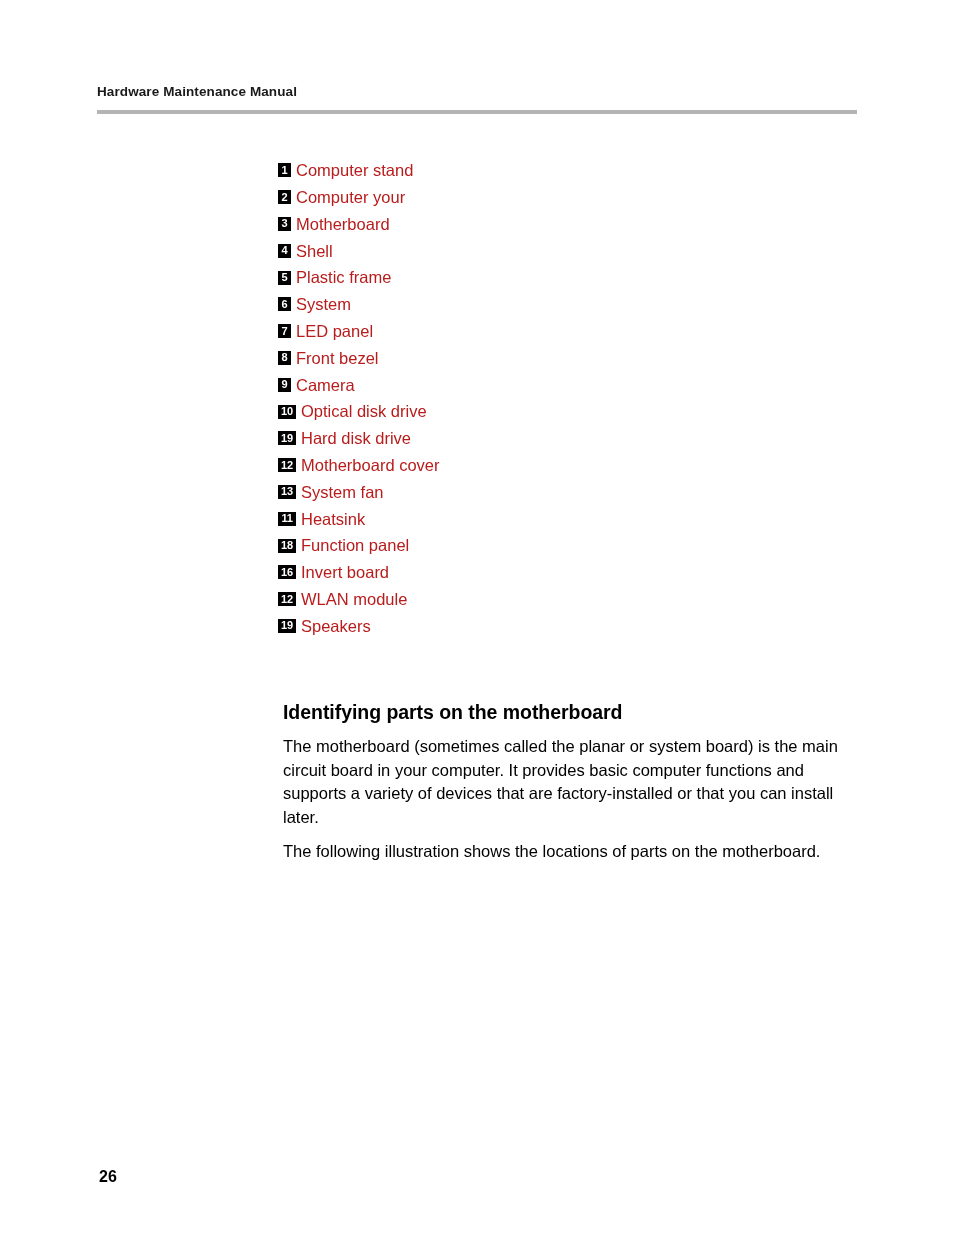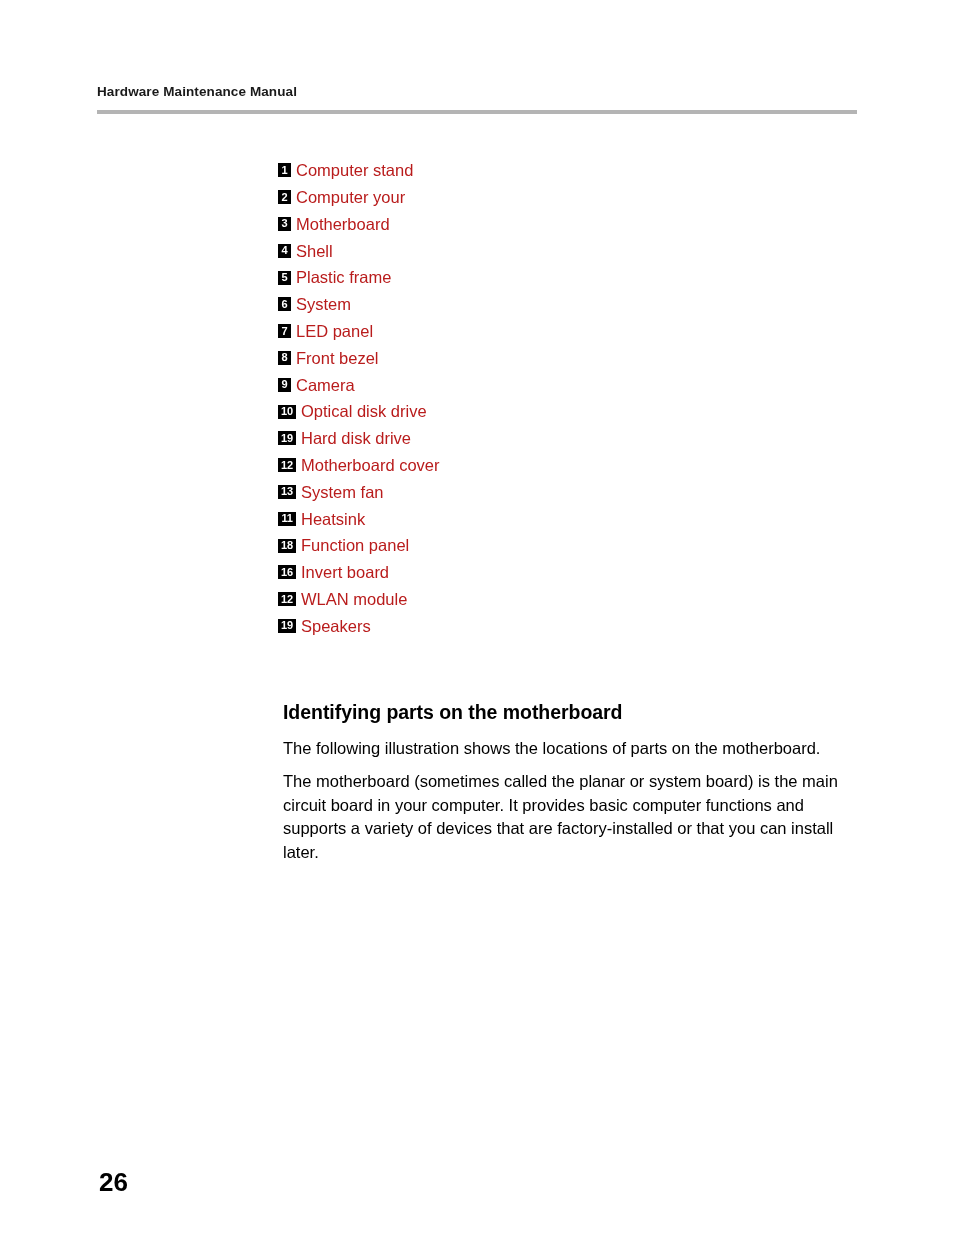--- a/index.html
+++ b/index.html
@@ -116,21 +116,21 @@
   }
   .body-para.loose {
     line-height: 1.58;
   }
 
   
   .folio {
     position: absolute;
     left: 99px;
     top: 1169px;
-    font-size: 26px;
+    font-size: 16px;
     font-weight: bold;
     color: #000000;
     line-height: 1;
   }
 </style>
 </head>
 <body>
 
 <div class="page">
 
@@ -209,19 +209,19 @@
         <span class="callout-label">WLAN module</span>
       </li>
       <li class="callout-item">
         <span class="badge wide">19</span>
         <span class="callout-label">Speakers</span>
       </li>
     </ul>
 
   <div class="section">
     <h2 class="section-heading">Identifying parts on the motherboard</h2>
+    <p class="body-para">The motherboard (sometimes called the planar or system board) is the main circuit board in your computer. It provides basic computer functions and supports a variety of devices that are factory-installed or that you can install later.</p>
     <p class="body-para loose">The following illustration shows the locations of parts on the motherboard.</p>
-    <p class="body-para">The motherboard (sometimes called the planar or system board) is the main circuit board in your computer. It provides basic computer functions and supports a variety of devices that are factory-installed or that you can install later.</p>
   </div>
 
   <div class="folio">26</div>
 
 </div>
 
 </body></html>

